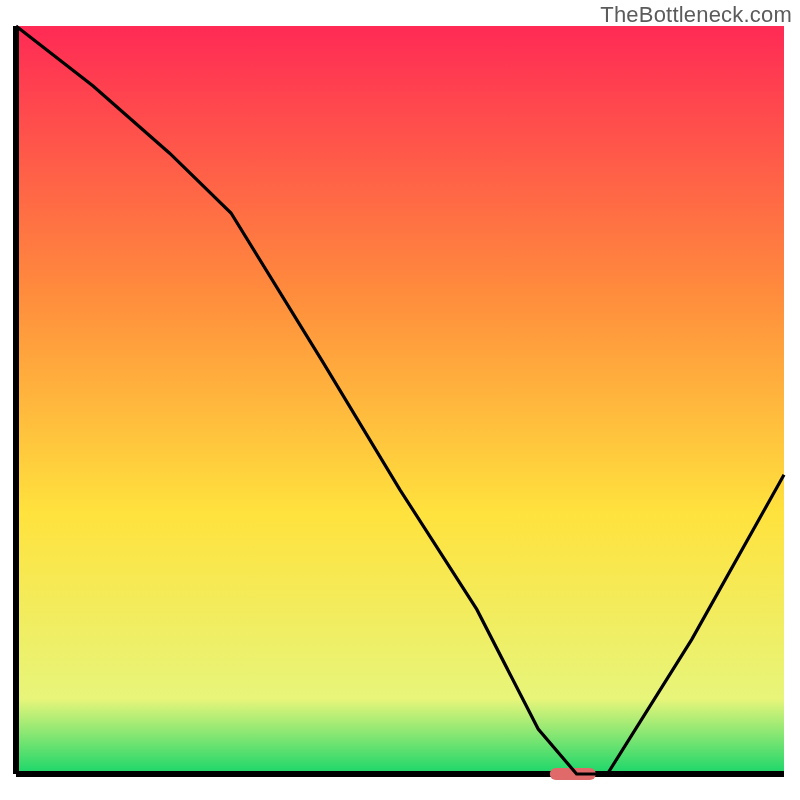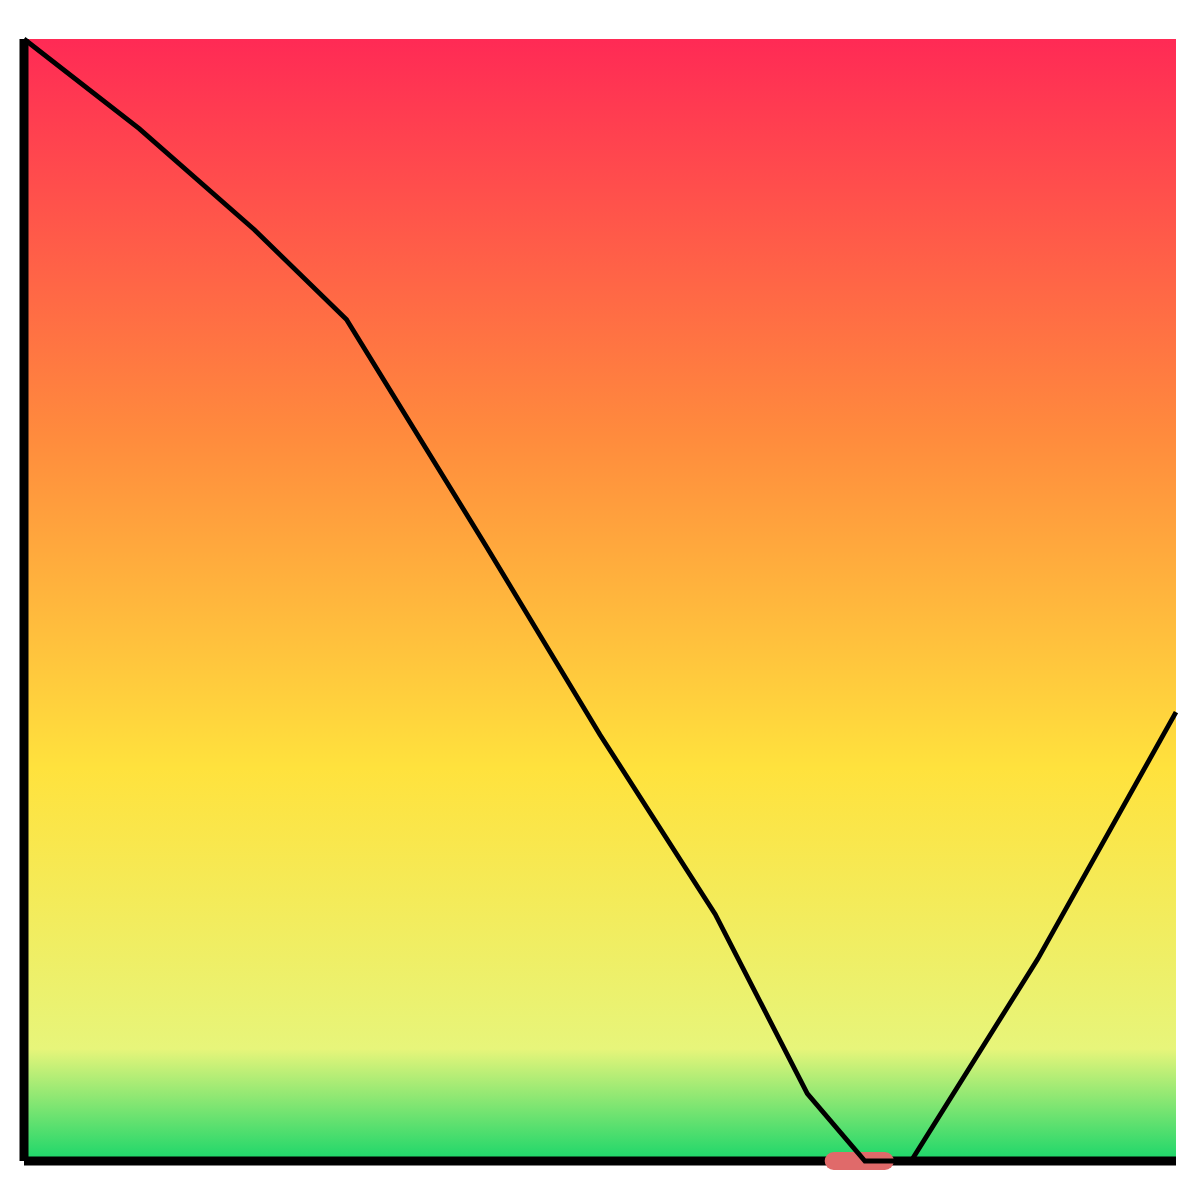--- a/index.html
+++ b/index.html
@@ -30,20 +30,21 @@
     left: 0;
     top: 0;
     width: 800px;
     height: 800px;
   }
 </style>
 </head>
 <body>
 
 <div class="chart-container">
+  <div class="watermark">TheBottleneck.com</div>
   <svg class="plot" viewBox="0 0 800 800">
     <defs>
       <linearGradient id="bg-grad" x1="0" y1="0" x2="0" y2="1">
         <stop id="g0" offset="0%" stop-color="#ff2a55"></stop>
         <stop id="g1" offset="35%" stop-color="#ff8a3d"></stop>
         <stop id="g2" offset="65%" stop-color="#ffe23d"></stop>
         <stop id="g3" offset="90%" stop-color="#e7f57a"></stop>
         <stop id="g4" offset="100%" stop-color="#1ad66a"></stop>
       </linearGradient>
     </defs>

